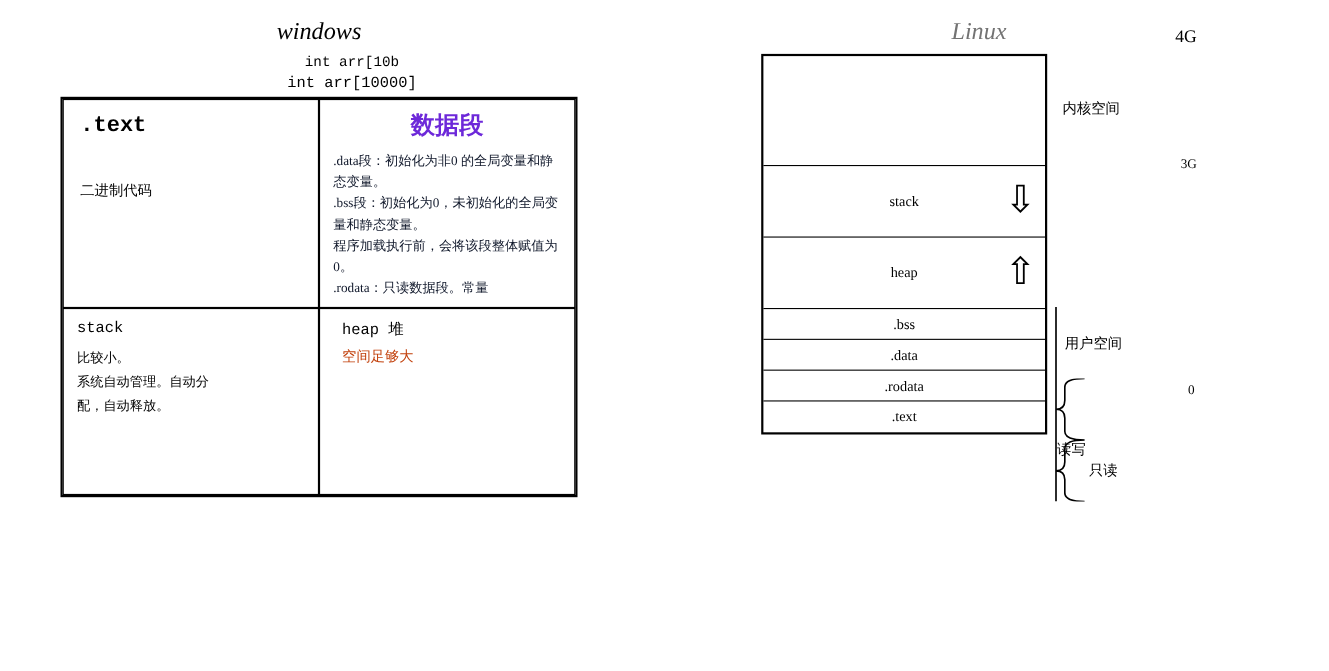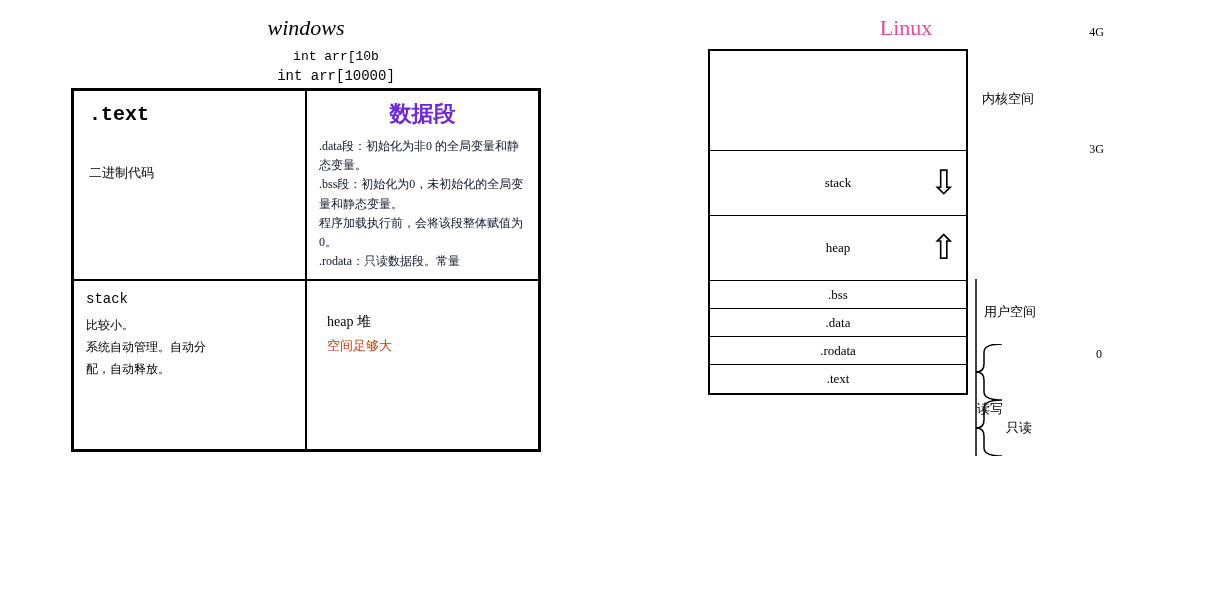--- a/index.html
+++ b/index.html
@@ -9,21 +9,21 @@
       width: 1208px;
       height: 610px;
       overflow: hidden;
       position: relative;
     }
 
     .page-container {
       display: flex;
       width: 1208px;
       height: 610px;
-      padding: 10px 36px;
+      padding: 10px 20px;
     }
 
     
     .windows-section {
       flex: 0 0 540px;
       display: flex;
       flex-direction: column;
       align-items: center;
       padding-top: 5px;
     }
@@ -121,25 +121,24 @@
       color: #000;
     }
 
     .stack-desc {
       font-size: 12px;
       line-height: 1.8;
       color: #000;
     }
 
     .heap-title {
-      font-family: Liberation Serif, serif;
+      font-family: Liberation Mono, monospace;
       font-size: 14px;
       margin-bottom: 6px;
       color: #000;
-      margin-top: 22px;
     }
 
     .heap-desc {
       font-size: 13px;
       color: #c2410c;
     }
 
     
     .linux-section {
       flex: 0 0 600px;
@@ -147,22 +146,23 @@
       flex-direction: column;
       align-items: center;
       padding-top: 5px;
       margin-left: 30px;
       position: relative;
     }
 
     .linux-title {
       font-family: 'Times New Roman', serif;
       font-size: 22px;
-      margin-bottom: 8px;
-      color: #ec4899;
+      font-style: italic;
+      margin-bottom: 8px;
+      color: #737373;
     }
 
     .float-code-container {
       width: 470px;
       text-align: center;
       margin-bottom: 4px;
       margin-left: 60px;
     }
 
     .linux-box-col {
@@ -276,21 +276,21 @@
           <span>.rodata</span>
         </div>
 
         <div class="seg-row seg-text" style="height:28px;border-bottom:none;">
           <span>.text</span>
         </div>
       </div>
 
       <div style="display:flex;flex-direction:column;margin-left:6px;position:relative;width:130px;">
 
-        <div style="position:absolute;top:-24px;right:0;font-size:12px;font-family:Liberation Serif, serif;">4G</div>
+        <div style="position:absolute;top:-24px;right:0;font-size:16px;font-family:Liberation Serif, serif;">4G</div>
 
         <div style="height:100px;display:flex;align-items:center;padding-left:8px;font-size:13px;">内核空间</div>
 
         <div style="position:absolute;top:93px;right:0;font-size:12px;">3G</div>
 
         <div style="height:65px;"></div>
 
         <div style="height:65px;"></div>
 
         <div style="display:flex;align-items:center;height:65px;padding-left:0;font-size:13px;position:relative;">

